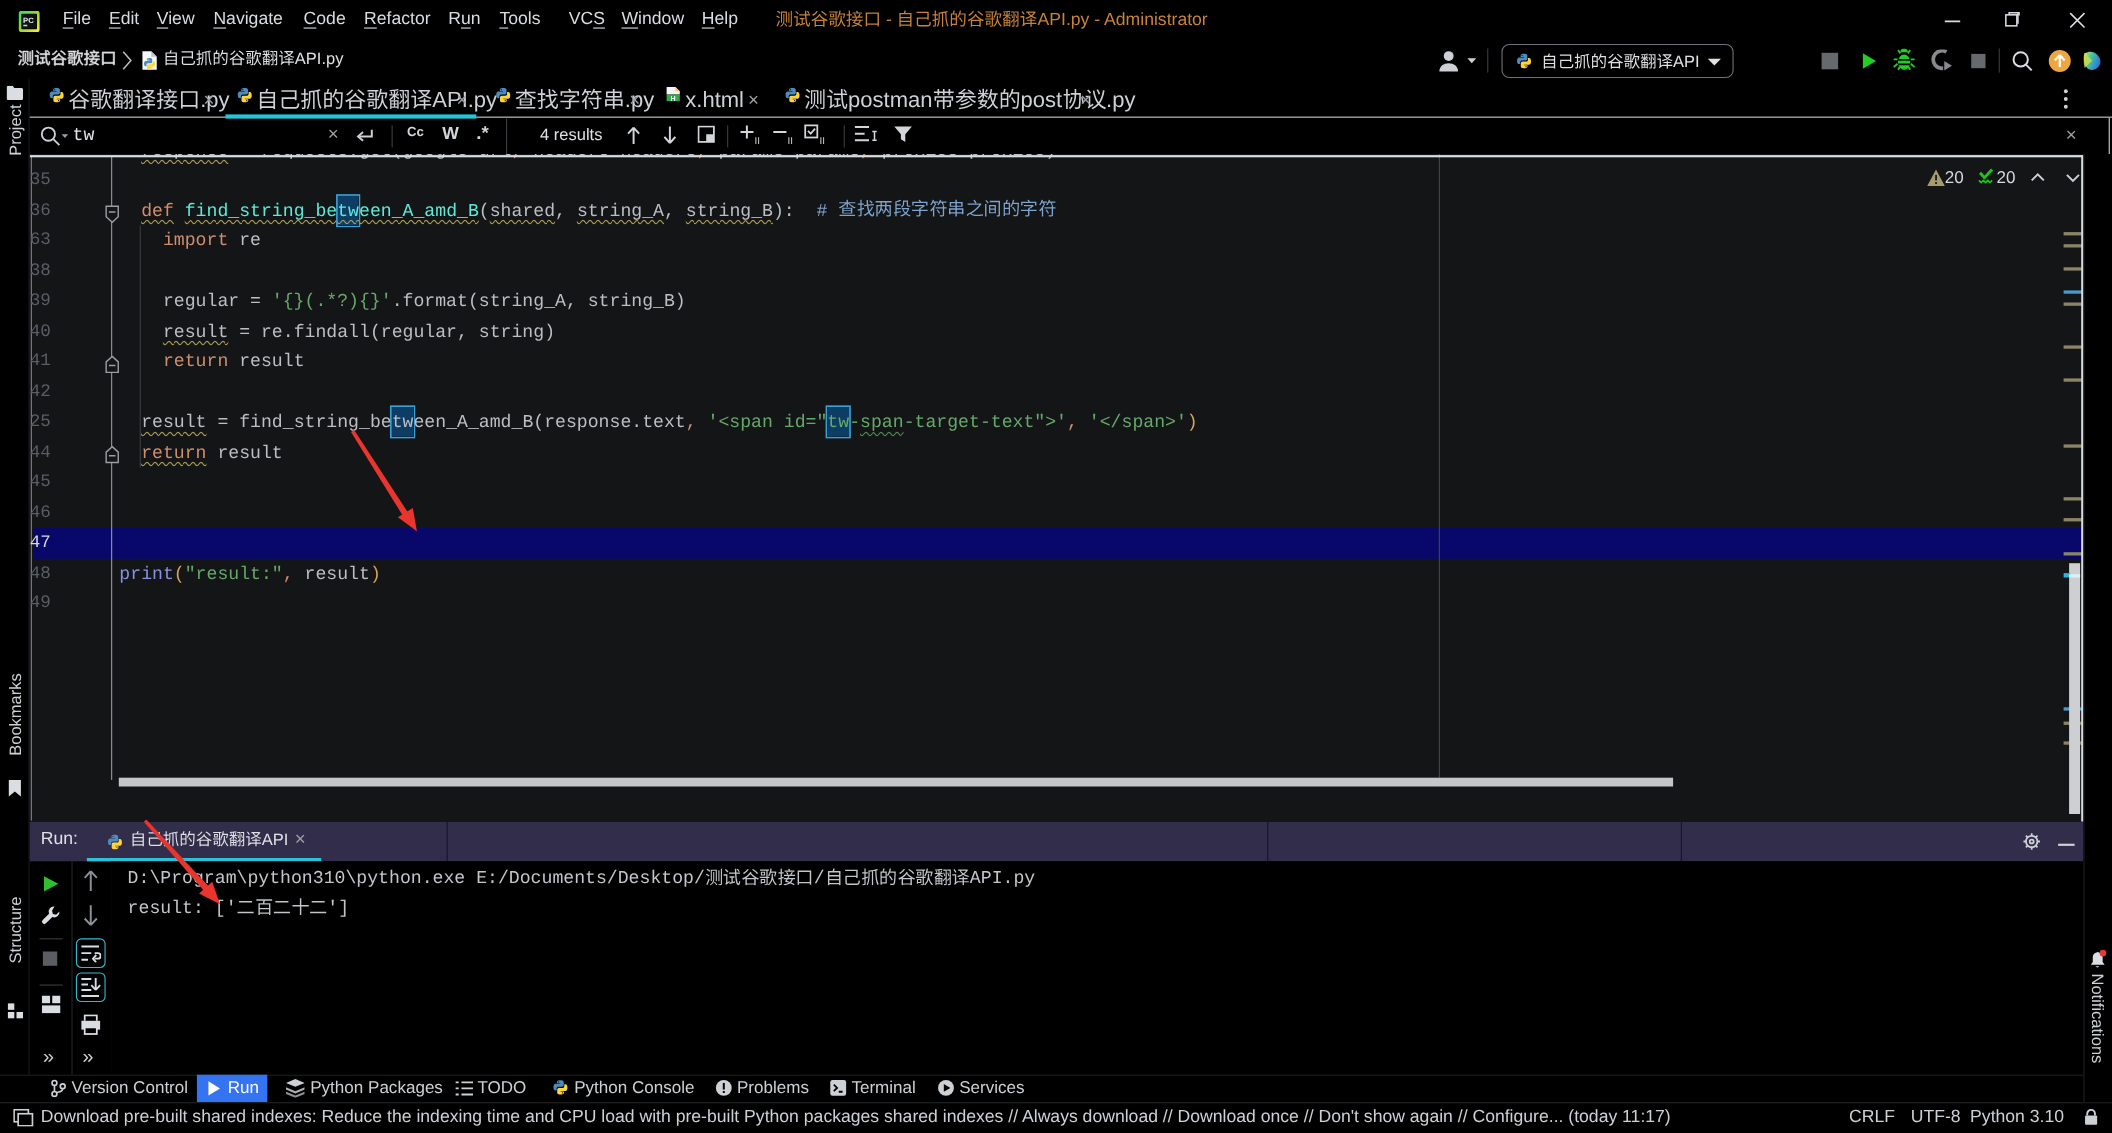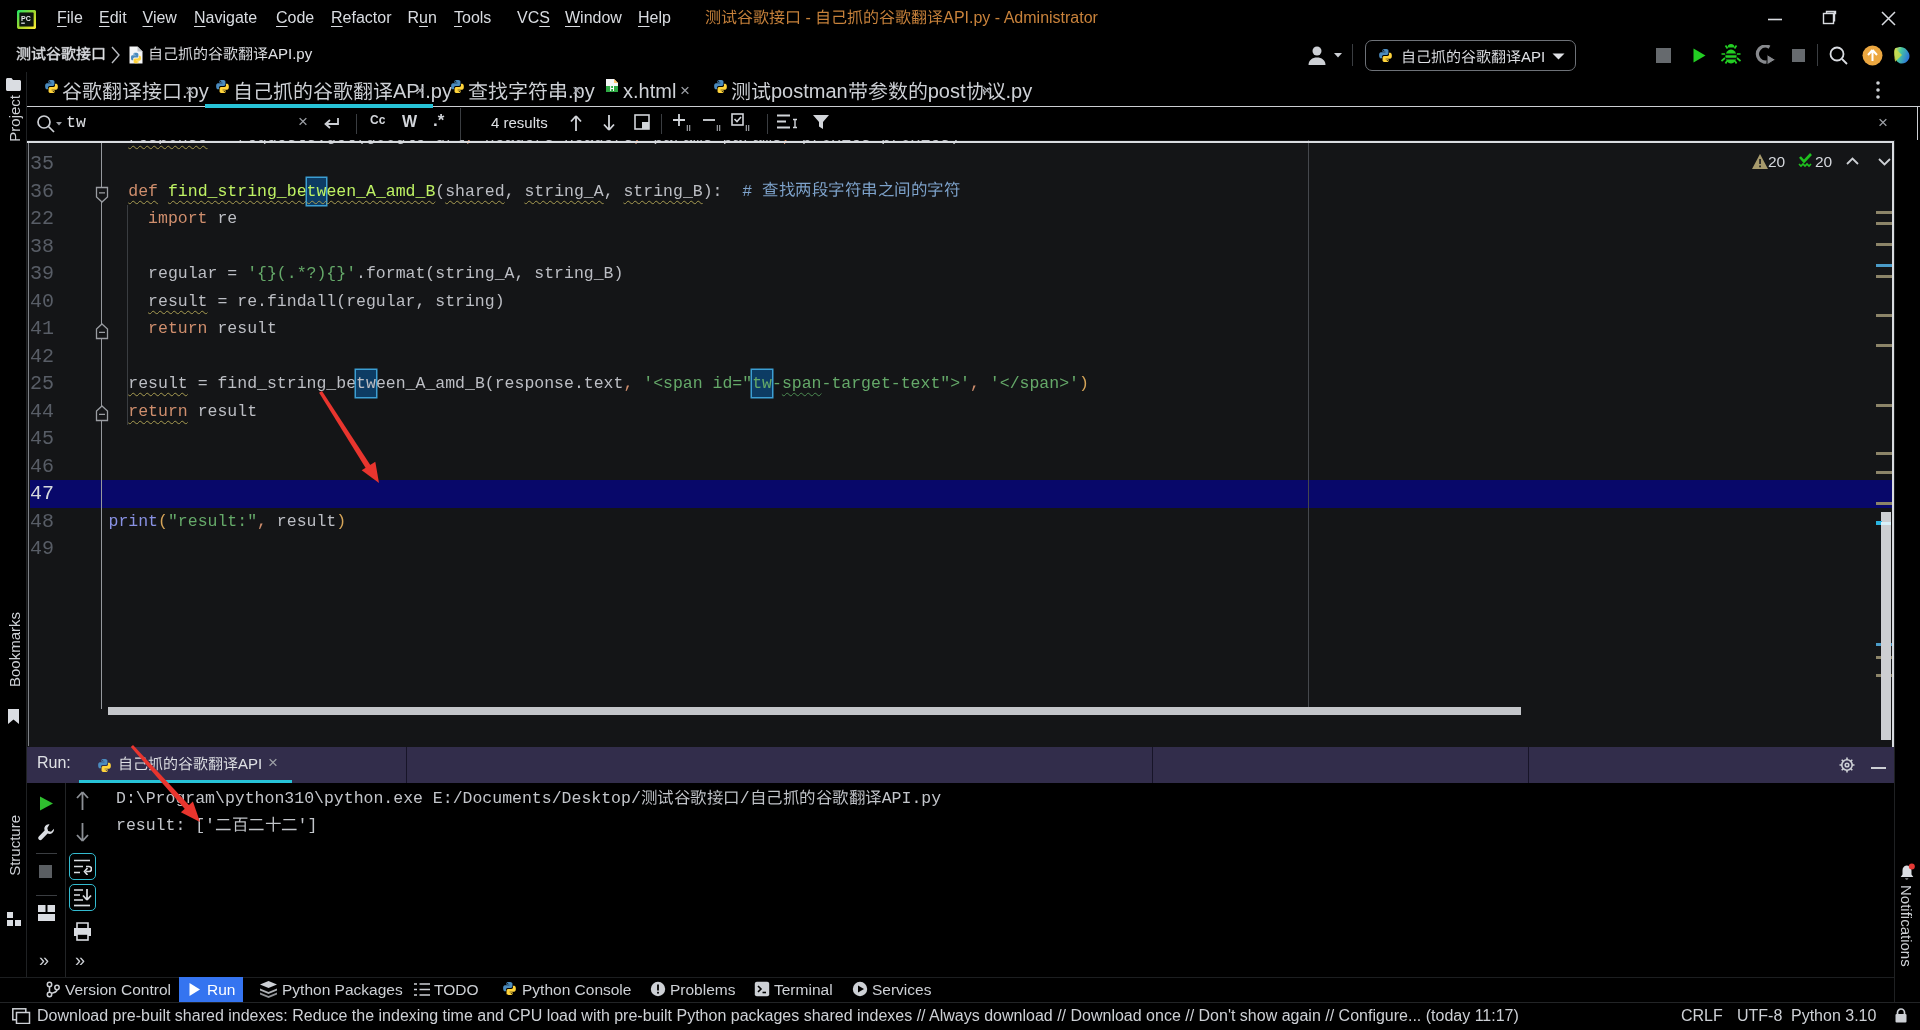--- a/index.html
+++ b/index.html
@@ -5,25 +5,25 @@
 body{font-family:"Liberation Sans",sans-serif;color:#D9DCE1;position:relative;font-size:16px}
 .abs{position:absolute}
 svg.k{width:1em;height:1em;vertical-align:-0.13em;fill:currentColor;display:inline-block}
 .bold svg.k use,svg.kb use{stroke:currentColor;stroke-width:3.5}
 .mono{font-family:"Liberation Mono",monospace}
 .mi{position:absolute;top:9px;font-size:16px;color:#D9DCE1}
 .mi u{text-decoration-thickness:1px;text-underline-offset:3px}
 .tab{position:absolute;height:22px;font-size:20px;color:#CED1D6}
 .tx{color:#9DA0A6;font-size:17px;font-family:"Liberation Sans",sans-serif}
 .sep{position:absolute;background:#3A3D41;width:1px}
-.ln{position:absolute;left:0;width:30px;text-align:center;font-family:"Liberation Mono",monospace;font-size:20px;color:#585D66;line-height:27.5px;height:27.5px;white-space:pre}
+.ln{position:absolute;left:0;width:30px;text-align:left;font-family:"Liberation Mono",monospace;font-size:16px;color:#585D66;line-height:27.5px;height:27.5px;white-space:pre}
 .cl{position:absolute;left:81.5px;font-family:"Liberation Mono",monospace;font-size:16.5px;line-height:27.5px;height:27.5px;white-space:pre;color:#BCBEC4}
 span.kw{color:#CF8E6D}
 span.st{color:#65A969}
-span.fn{color:#bef264}
+span.fn{color:#5eead4}
 span.cm{color:#7EA3CC}
 span.pp{color:#8891E3}
 span.br{color:#D5A458}
 span.oc{color:#CF8E6D}
 span.wy{text-decoration:underline wavy #A89C52 1px;text-underline-offset:4px}
 span.wg{text-decoration:underline wavy #4C8B52 1px;text-underline-offset:4px}
 span.box{background:#0D3C64;box-shadow:0 0 0 1.5px #3B9ED3;padding:4px 0}
 .conline{position:absolute;left:15px;font-family:"Liberation Mono",monospace;font-size:16.5px;line-height:27px;height:27px;white-space:pre;color:#C2C5CA}
 .tbi{position:absolute;top:977px;height:25px;line-height:25px;font-size:15.5px;color:#CDD0D5}
 .sbi{position:absolute;top:1002px;height:28px;line-height:27px;font-size:16px;color:#CDD0D5}
@@ -327,21 +327,21 @@
 <div class="abs" style="left:27px;top:140px;width:1867px;height:607px;background:#141517;overflow:hidden" id="ed">
     <div class="abs" style="left:0;top:0.5px;width:1866px;height:2px;background:#D9DCE0;z-index:5"></div>
     <div class="abs" style="left:1865.2px;top:0.5px;width:1.6px;height:606px;background:#D9DCE0;z-index:5"></div>
     <div class="abs" style="left:0.8px;top:2px;width:1.2px;height:604px;background:#7E8186"></div>
     <div class="abs" style="left:2.5px;top:340px;width:1863px;height:27.5px;background:#08086A"></div>
     <div class="abs" style="left:73.7px;top:2px;width:1.2px;height:567px;background:#96999E"></div>
     <div class="abs" style="left:100px;top:65px;width:1px;height:220px;background:#3A3D41"></div>
     <div class="abs" style="left:1281px;top:0;width:1px;height:567px;background:#45484D"></div>
     <div class="ln" style="top:10.0px;color:#585D66">35</div>
     <div class="ln" style="top:37.5px;color:#585D66">36</div>
-    <div class="ln" style="top:65.0px;color:#585D66">22</div>
+    <div class="ln" style="top:65.0px;color:#585D66">63</div>
     <div class="ln" style="top:92.5px;color:#585D66">38</div>
     <div class="ln" style="top:120.0px;color:#585D66">39</div>
     <div class="ln" style="top:147.5px;color:#585D66">40</div>
     <div class="ln" style="top:175.0px;color:#585D66">41</div>
     <div class="ln" style="top:202.5px;color:#585D66">42</div>
     <div class="ln" style="top:230.0px;color:#585D66">25</div>
     <div class="ln" style="top:257.5px;color:#585D66">44</div>
     <div class="ln" style="top:285.0px;color:#585D66">45</div>
     <div class="ln" style="top:312.5px;color:#585D66">46</div>
     <div class="ln" style="top:340.0px;color:#D5D8DD">47</div>

